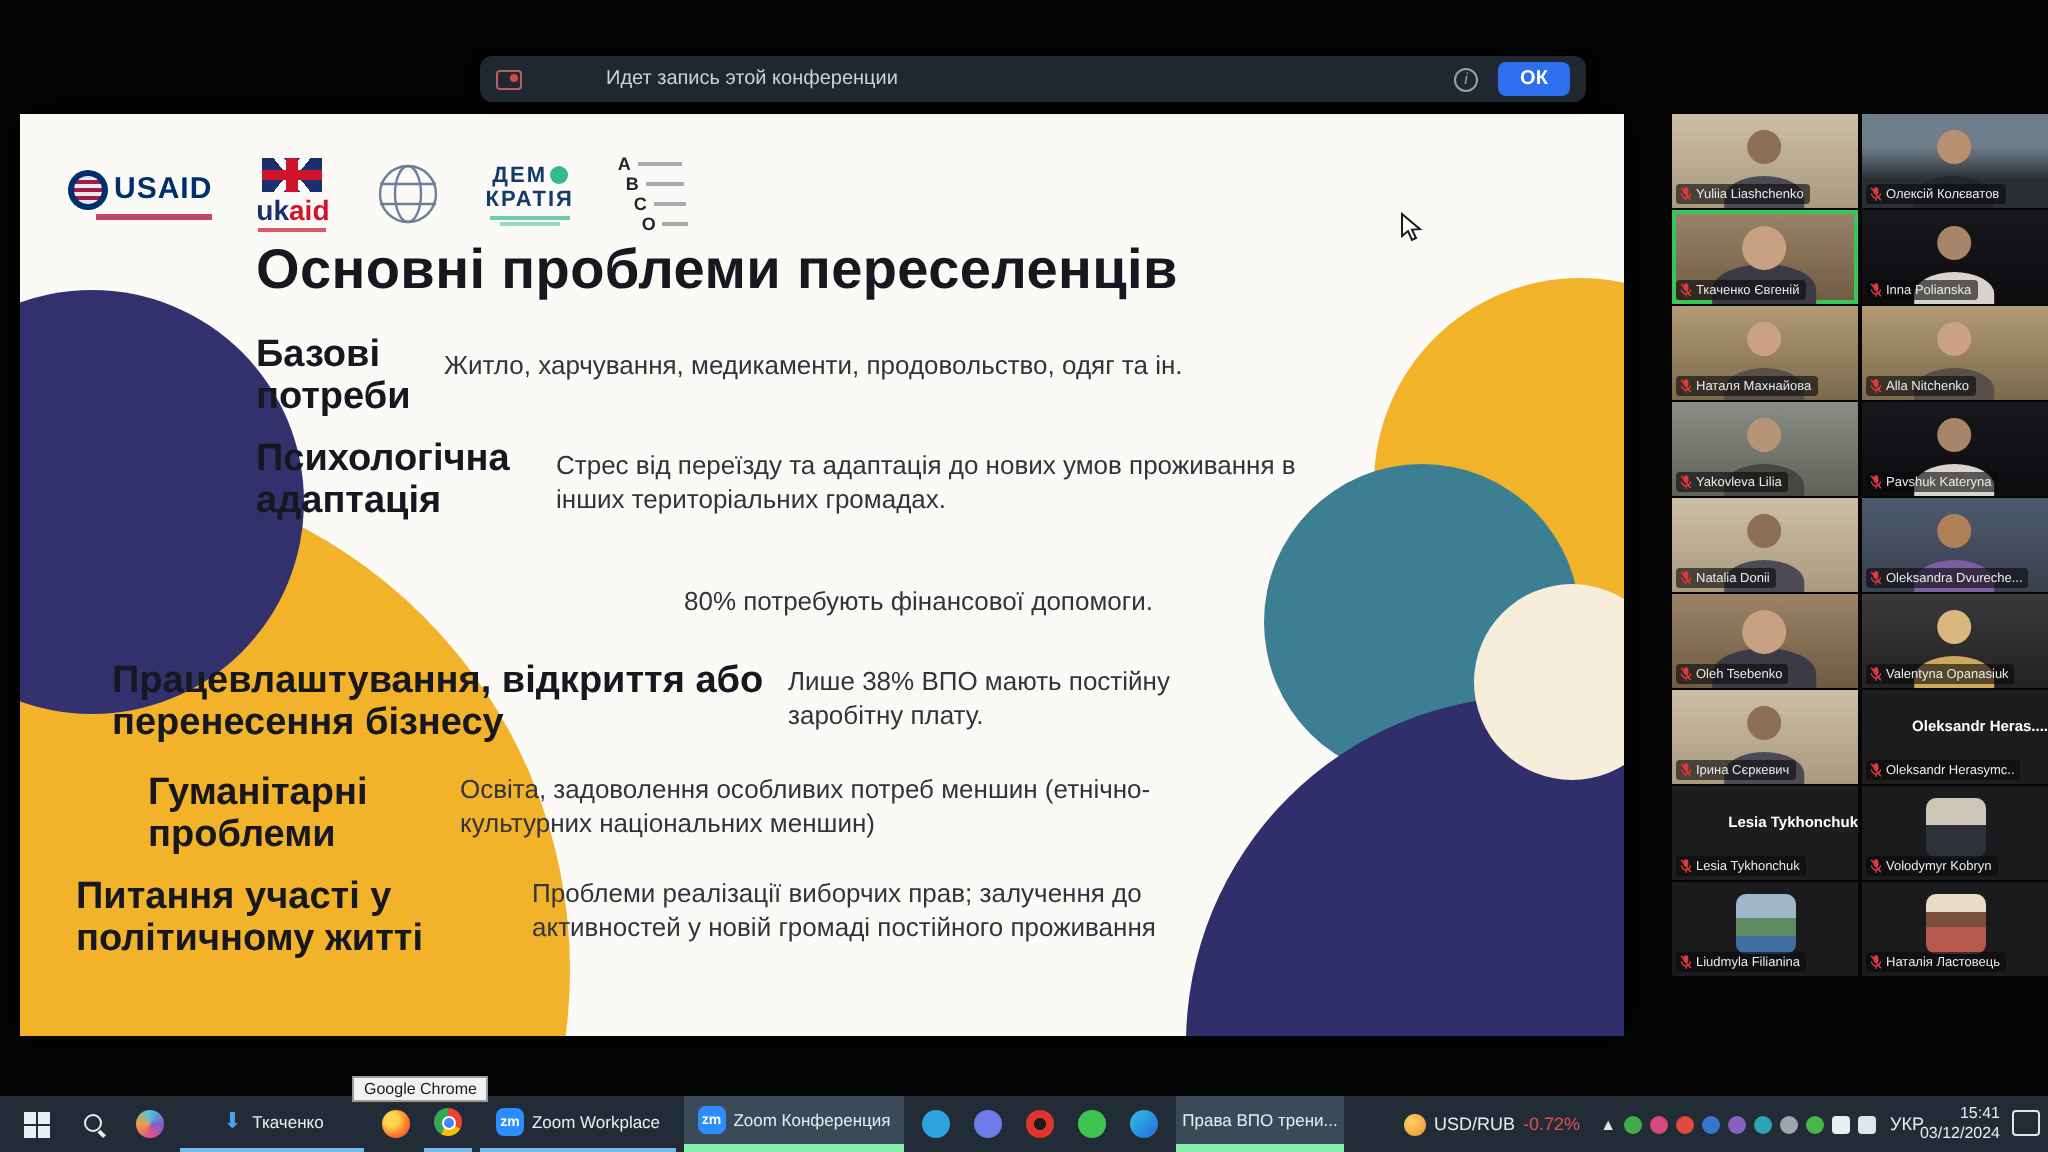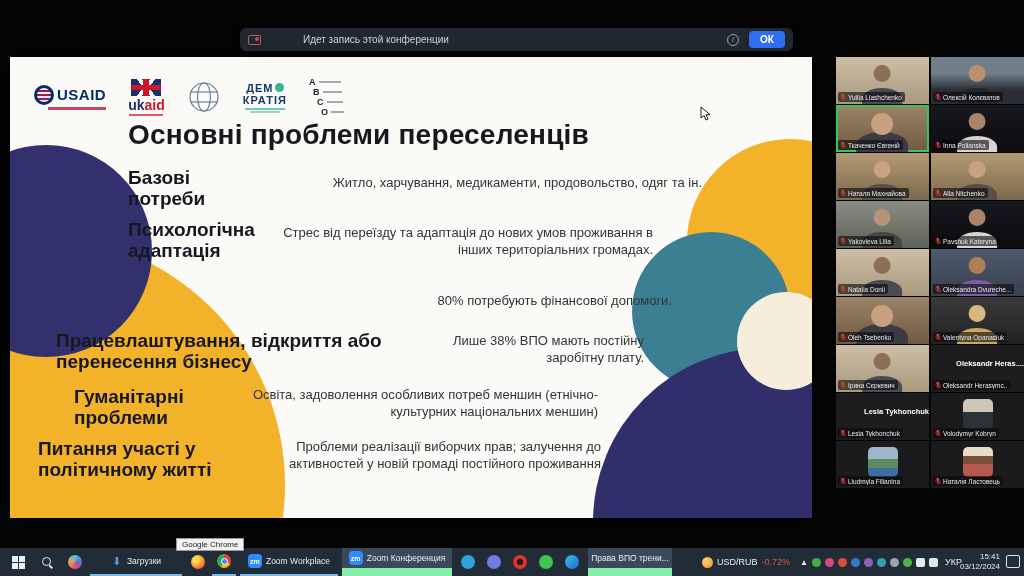--- a/index.html
+++ b/index.html
@@ -44,21 +44,21 @@
   .abco { display:flex; flex-direction:column; gap:1px; }
   .abco-row { display:flex; align-items:center; gap:2px; }
   .abco-row b { font-size:9px; color:#23232b; line-height:1; width:8px; }
   .abco-row i { display:block; height:2px; background:#7b7f88; opacity:.65; }
 
   .slide-title { position:absolute; left:118px; top:62px; z-index:10;
       font-size:28px; font-weight:800; color:#17171f; letter-spacing:.2px; }
 
   .item-label { position:absolute; z-index:10; font-weight:800; color:#17171f;
       font-size:19px; line-height:1.12; }
-  .item-desc  { position:absolute; z-index:10; font-size:13px; line-height:1.3; color:#33333c;text-align:right; }
+  .item-desc  { position:absolute; z-index:10; font-size:13px; line-height:1.3; color:#33333c; }
   .il-1 { left:118px; top:110px; width:105px; }
   .id-1 { left:212px; top:118px; width:480px; }
   .il-2 { left:118px; top:162px; width:160px; }
   .id-2 { left:268px; top:168px; width:375px; }
   .il-3 { left:118px; top:215px; width:125px; }
   .id-3 { left:332px; top:236px; width:330px; }
   .il-4 { left:46px;  top:273px; width:345px; }
   .id-4 { left:384px; top:276px; width:250px; }
   .il-5 { left:64px;  top:329px; width:165px; }
   .id-5 { left:220px; top:330px; width:368px; }
@@ -128,21 +128,21 @@
   .chrome-tooltip { position:absolute; left:176px; top:538px; z-index:80;
       background:#f2f2f2; border:1px solid #9b9b9b; color:#1c1c1c;
       font-size:8px; padding:1px 5px; white-space:nowrap; }
 
   
   .taskbar { position:absolute; left:0; bottom:0; width:1024px; height:28px;
       background:#222c36; z-index:70; }
   .tb { position:absolute; top:0; height:28px; display:flex; align-items:center;
       justify-content:center; cursor:pointer; }
   .tb-open { border-bottom:2px solid #76b9ed; }
-  .tb-active { background:#3b4a58; border-bottom:8px solid #86efac; }
+  .tb-active { background:#3b4a58; border-bottom:4px solid #86efac; }
   .tb-label { color:#e8edf2; font-size:8.5px; margin-left:4px; white-space:nowrap;
       overflow:hidden; text-overflow:ellipsis; }
   .win-logo { width:13px; height:13px; display:grid; grid-template-columns:6px 6px; gap:1px; }
   .win-logo i { background:#e8f0f5; display:block; height:6px; }
   .dot-icon { width:14px; height:14px; border-radius:50%; flex:none; }
   .i-copilot { background:conic-gradient(#4ec3e0,#7b61c9,#e04f8a,#f2a03d,#4ec3e0); }
   .i-firefox { background:radial-gradient(circle at 35% 35%,#ffd54d 0 25%,#ff7a2f 60%,#e0482a); }
   .i-chrome  { background:conic-gradient(#ea4335 0 33%,#fbbc05 33% 58%,#34a853 58% 100%); position:relative; }
   .i-chrome::after { content:""; position:absolute; inset:3.5px; border-radius:50%;
       background:#4285f4; border:1.5px solid #fff; }
@@ -515,21 +515,21 @@
         </span>
       </div>
     <div class="tb" style="left:34px;width:26px;">
         <span class="search-glyph"></span>
       </div>
     <div class="tb" style="left:62px;width:26px;">
         <span class="dot-icon i-copilot"></span>
       </div>
     <div class="tb tb-open" style="left:90px;width:92px;">
       <span class="dl-arrow">⬇</span>
-      <span class="tb-label">Загрузки</span>
+      <span class="tb-label">Ткаченко</span>
     </div>
     <div class="tb" style="left:186px;width:24px;">
         <span class="dot-icon i-firefox"></span>
       </div>
     <div class="tb tb-open" style="left:212px;width:24px;">
         <span class="dot-icon i-chrome"></span>
       </div>
     <div class="tb tb-open" style="left:240px;width:98px;">
       <span class="zm-icon">zm</span>
       <span class="tb-label">Zoom Workplace</span>

